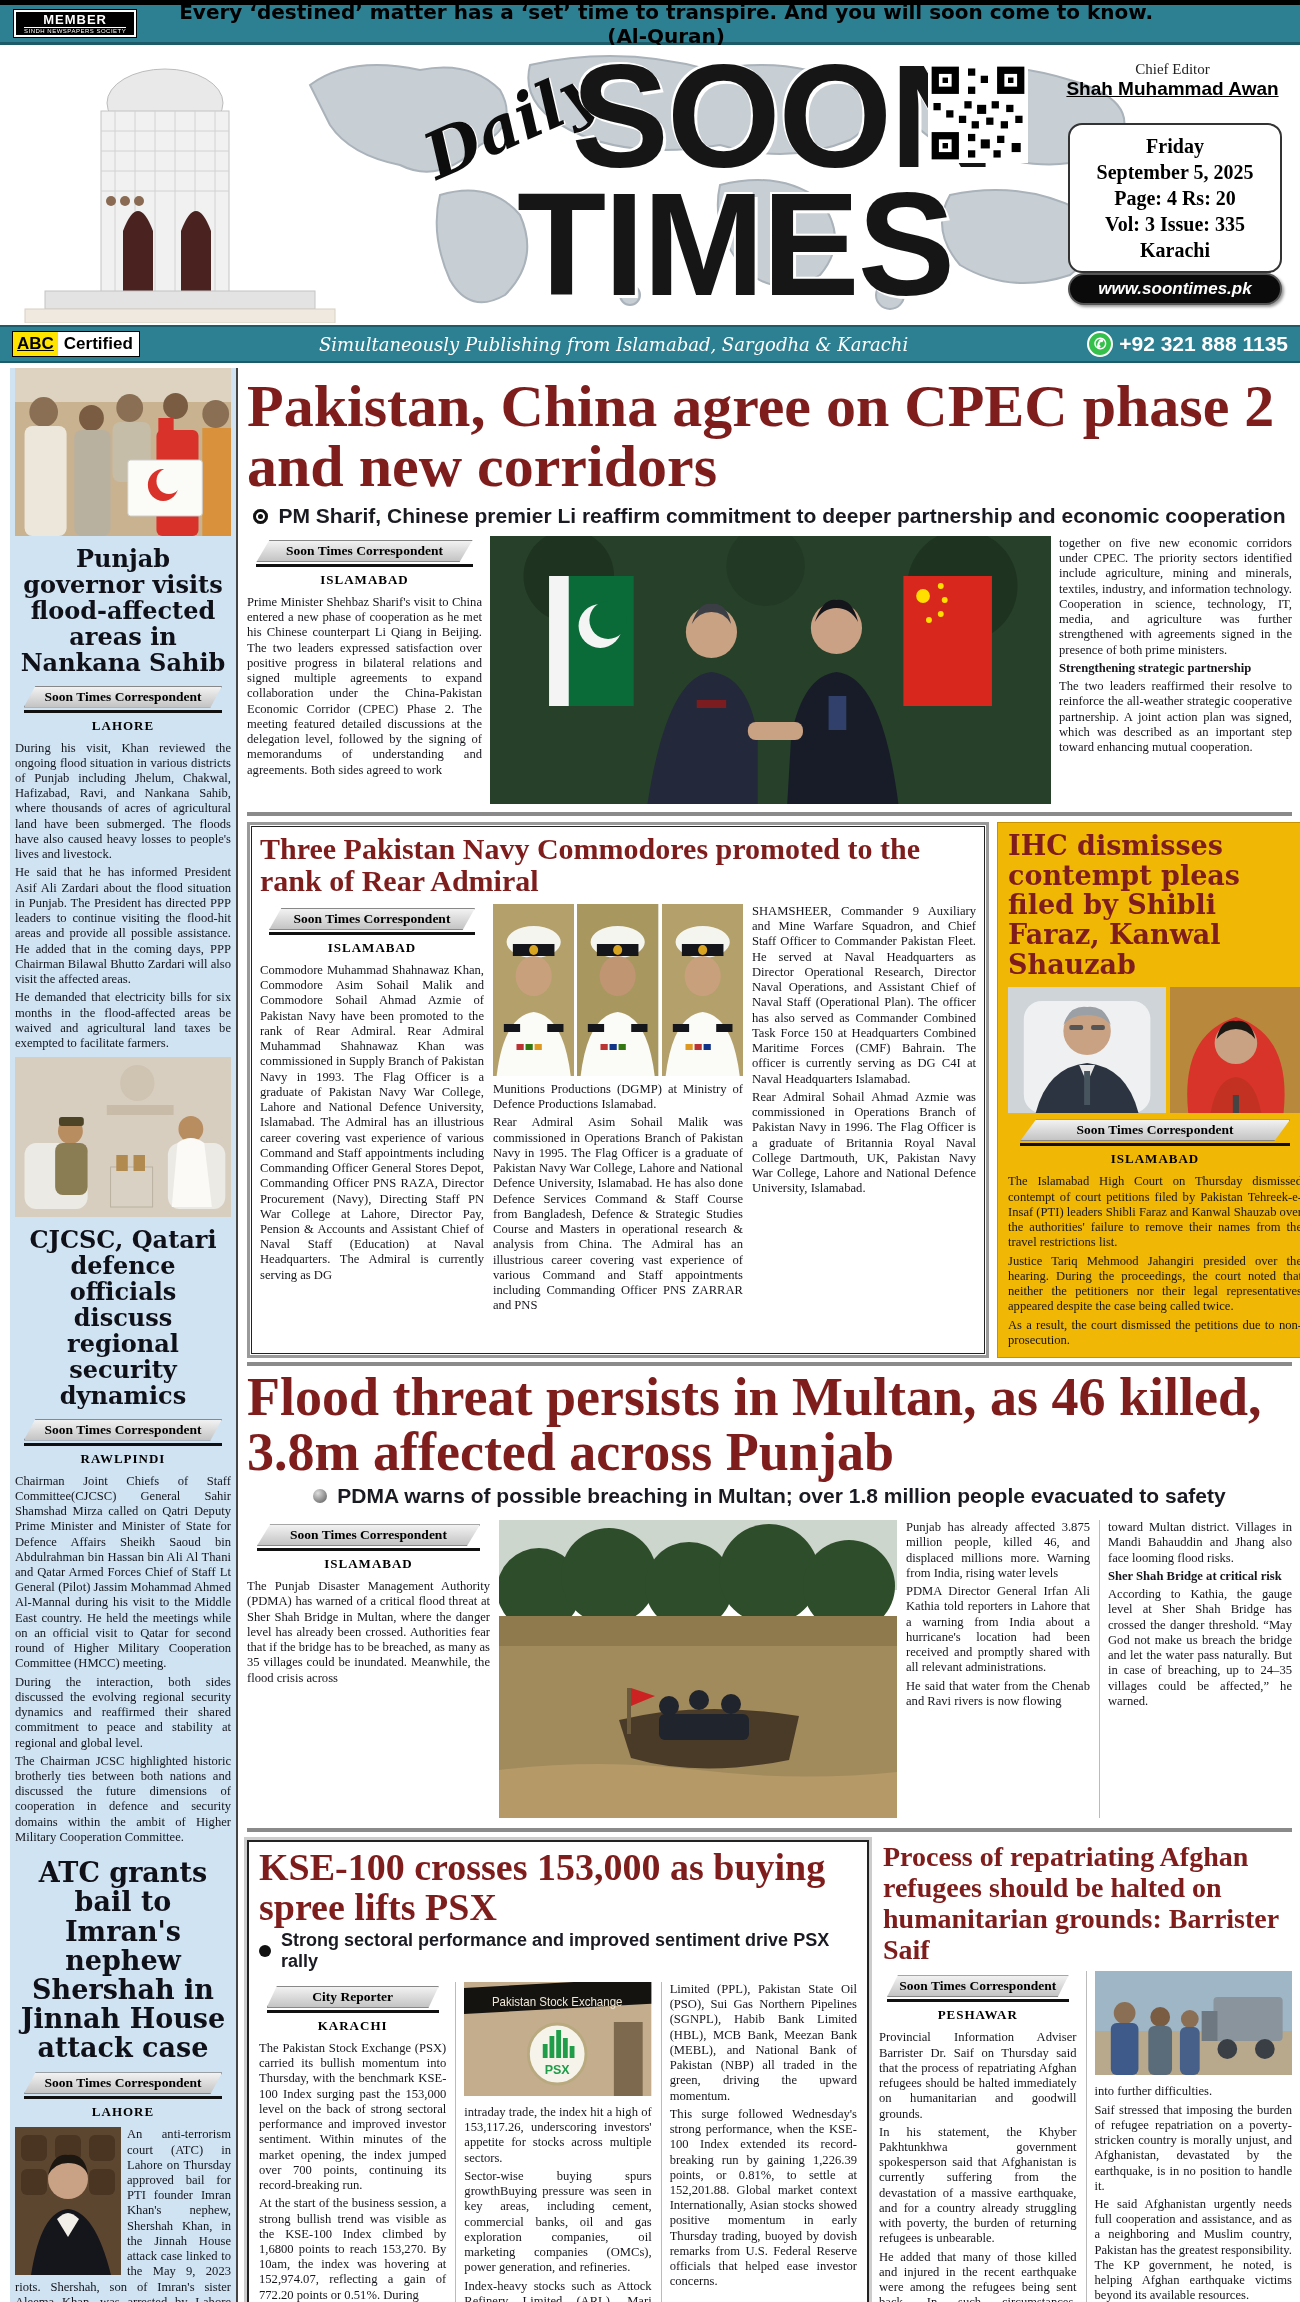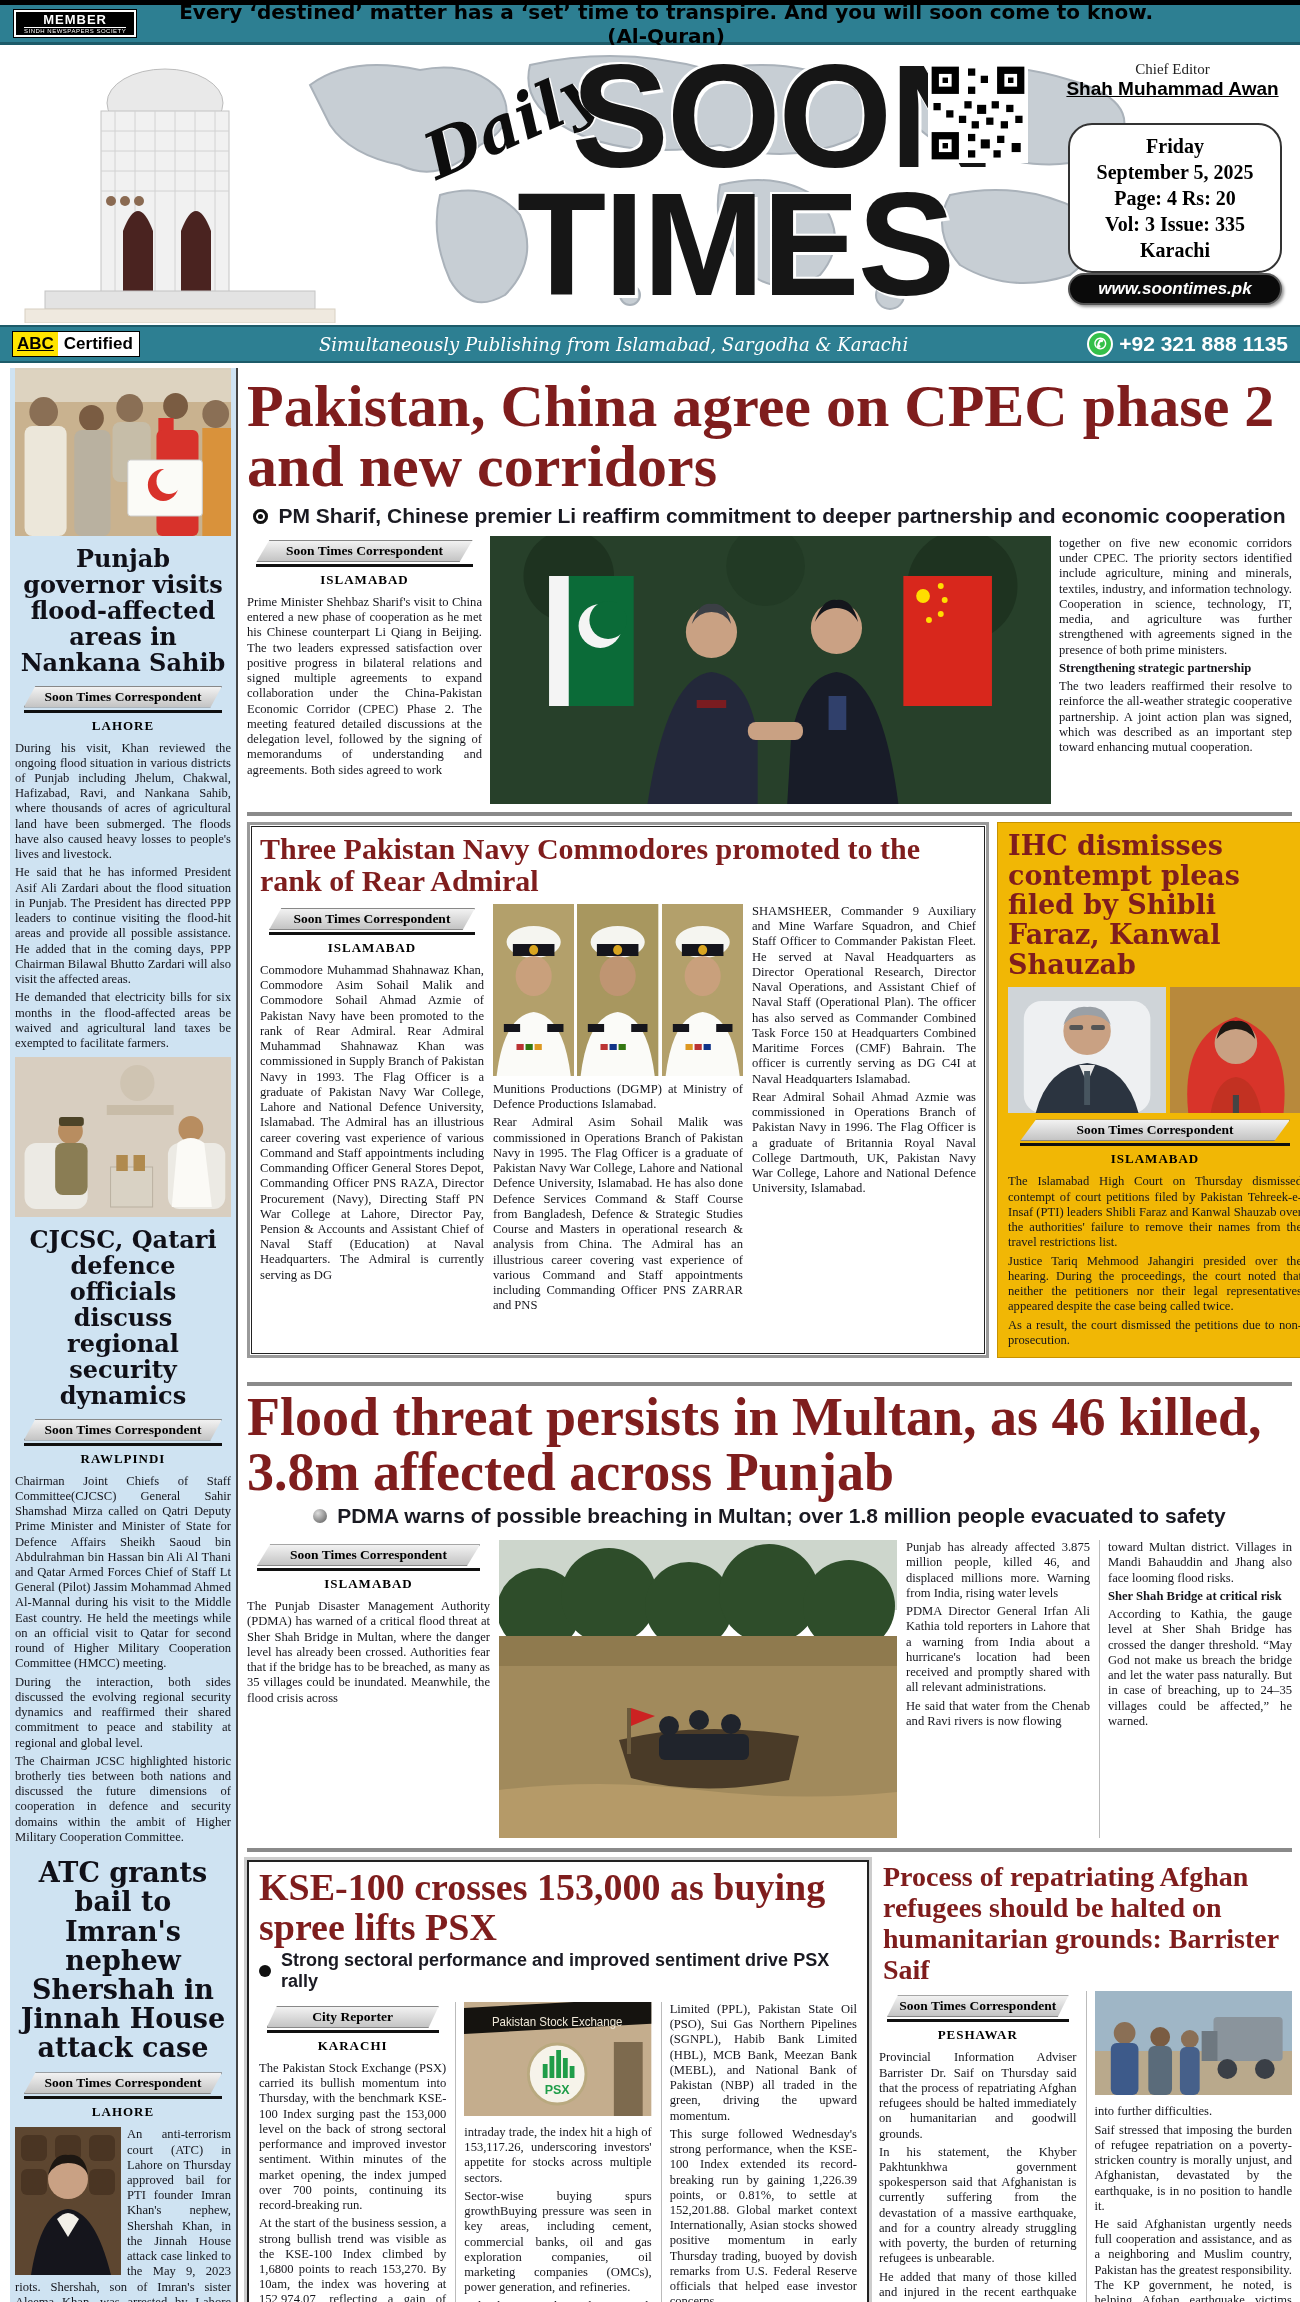--- a/index.html
+++ b/index.html
@@ -19,21 +19,21 @@
   .map-svg { position:absolute; left:290px; top:0; width:900px; height:280px; }
   .building-svg { position:absolute; left:5px; top:6px; width:350px; height:272px; }
   .daily-script { position:absolute; left:420px; top:40px; font-family:"DejaVu Serif",serif; font-style:italic; font-weight:bold; font-size:64px; transform:rotate(-24deg); color:#0d0d0d; text-shadow:1px 1px 0 #fff; }
   .logo-block { position:absolute; left:455px; top:8px; width:560px; text-align:center; font-family:"Liberation Sans",sans-serif; font-weight:900; color:#161616; line-height:.88; letter-spacing:-2px; }
   .logo-l1 { font-size:146px; padding-left:95px; text-shadow:3px 3px 0 #fff,-2px -2px 0 #fff; }
   .logo-l2 { font-size:146px; text-shadow:3px 3px 0 #fff,-2px -2px 0 #fff; }
   .qr { position:absolute; left:928px; top:18px; width:100px; height:100px; }
   .chief-editor { position:absolute; left:1050px; top:16px; width:245px; text-align:center; }
   .chief-editor .lbl { font-size:15px; color:#222; }
   .chief-editor .name { font-size:19px; font-weight:bold; font-family:"Liberation Sans",sans-serif; text-decoration:underline; }
-  .date-box { position:absolute; left:1068px; top:78px; width:214px; border:2px solid #333; border-radius:24px; text-align:center; padding:8px 2px; font-weight:bold; font-size:20px; line-height:1.3; background:#fff; }
+  .date-box { position:absolute; left:1068px; top:78px; width:214px; border:2px solid #333; border-radius:14px; text-align:center; padding:8px 2px; font-weight:bold; font-size:20px; line-height:1.3; background:#fff; }
   .site-pill { position:absolute; left:1068px; top:228px; width:214px; background:#0a0a0a; border:2px solid #555; border-radius:16px; color:#fff; text-align:center; font-family:"Liberation Sans",sans-serif; font-style:italic; font-weight:bold; font-size:17px; padding:4px 0; box-shadow:2px 2px 3px #999; }
 
   
   .pub-strip { height:38px; background:#2d7f92; display:flex; align-items:center; padding:0 12px; border-top:2px solid #1d5b69; border-bottom:2px solid #1d5b69; }
   .abc-box { background:#fff; border:1px solid #000; display:flex; font-family:"Liberation Sans",sans-serif; font-weight:bold; font-size:17px; }
   .abc-y { background:#ffe400; padding:2px 4px;text-decoration:underline; }
   .abc-c { padding:2px 6px; }
   .pub-tag { flex:1; text-align:center; color:#fff; font-family:"DejaVu Serif",serif; font-style:italic; font-size:18px; }
   .wa { display:flex; align-items:center; gap:6px; color:#fff; font-family:"Liberation Sans",sans-serif; font-weight:bold; font-size:21px; }
   .wa-icon { width:26px; height:26px; border-radius:50%; background:#34c04a; border:2px solid #fff; color:#fff; display:flex; align-items:center; justify-content:center; font-size:15px; }
@@ -71,21 +71,21 @@
   .navy-cols { display:flex; gap:9px; }
   .navy-c1, .navy-c3 { width:224px; }
   .navy-c2 { flex:1; min-width:0; }
   .navy-photos { display:flex; gap:3px; height:172px; margin-bottom:6px; }
   .navy-photos svg { flex:1; min-width:0; }
 
   .ihc-box { flex:1; background:#f1b705; padding:8px 10px 6px; border:1px solid #c79200; }
   h1.ihc-head { font-family:"DejaVu Serif",serif; font-size:27px; line-height:1.1; margin-bottom:8px; }
   .ihc-photos { display:flex; gap:4px; height:126px; margin-bottom:6px; }
 
-  .flood-sec { border-top:4px solid #8a8a8a; margin-top:24px; padding-top:4px; }
+  .flood-sec { border-top:4px solid #8a8a8a; margin-top:4px; padding-top:4px; }
   .flood-head { font-size:54px; line-height:1.02; }
   .flood-row { display:flex; gap:9px; margin-top:4px; }
   .flood-c1 { width:243px; }
   .flood-photo { width:398px; height:298px; flex:none; }
   .flood-c3, .flood-c4 { flex:1; min-width:0; border-left:1px solid #bbb; padding-left:8px; }
   .flood-c3 { border-left:none; padding-left:0; }
 
   .bottom-row { display:flex; gap:10px; margin-top:10px; border-top:4px solid #8a8a8a; padding-top:8px; }
   .kse-box { width:622px; border:2px solid #222; box-shadow:0 0 0 3px #ccc; padding:6px 10px; }
   h1.kse-head { font-size:38px; line-height:1.05; }

